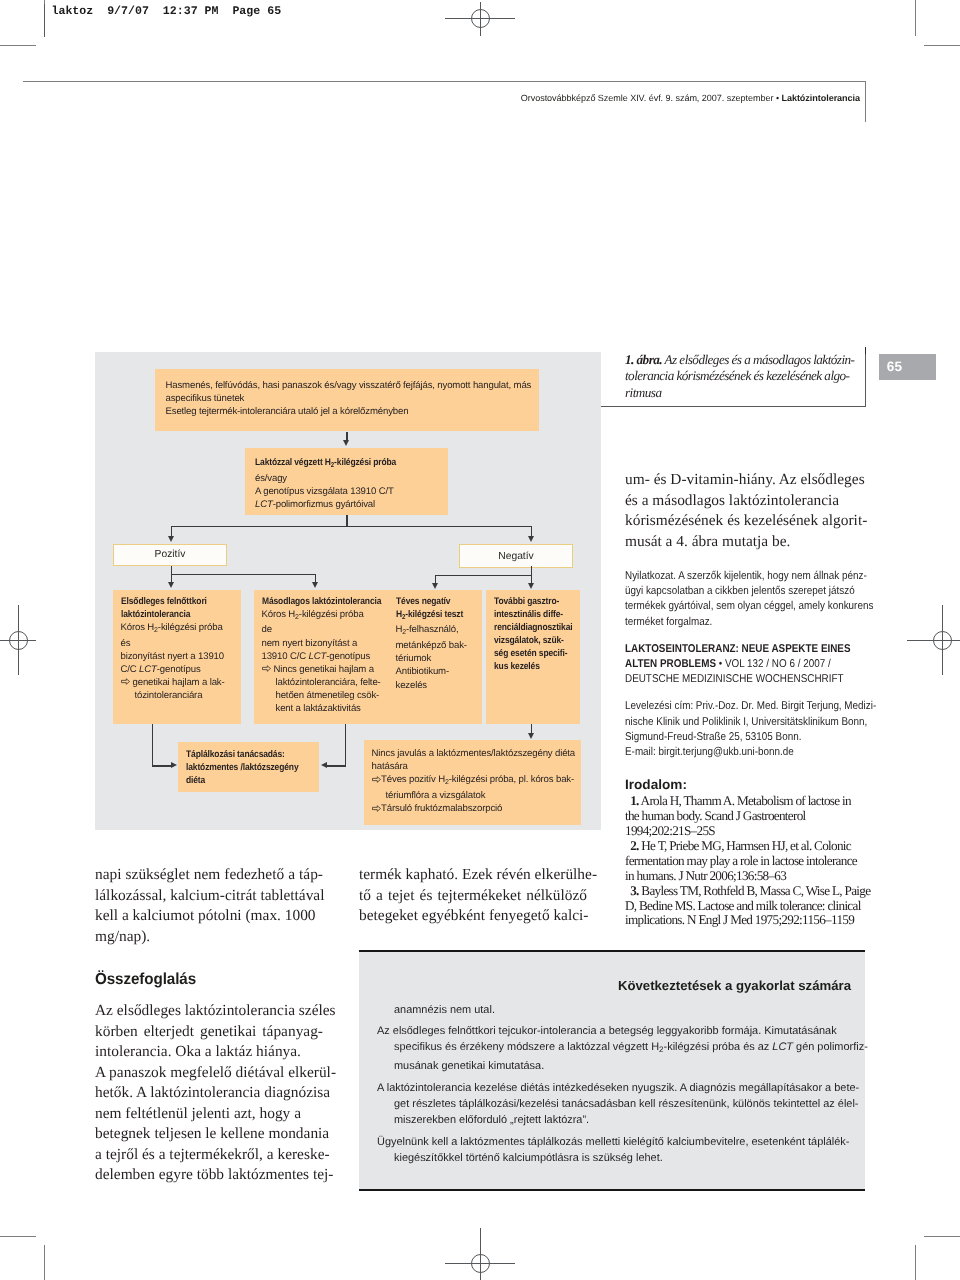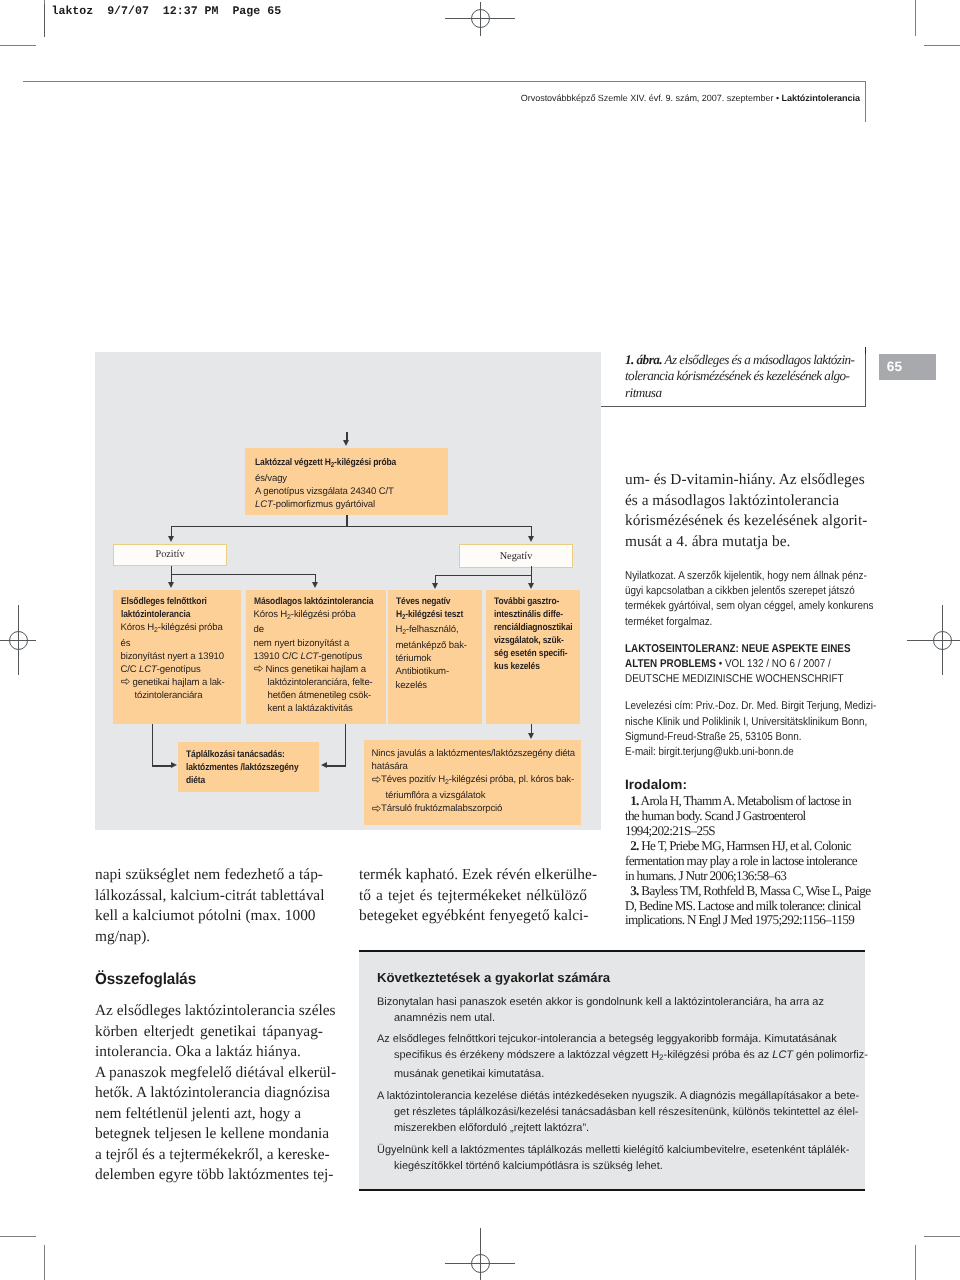--- a/index.html
+++ b/index.html
@@ -37,21 +37,21 @@
            display:flex;align-items:center;padding-left:8px;letter-spacing:0.1px;}
   #pnbar{position:absolute;left:864.5px;top:347px;width:1.7px;height:48px;background:#2b2b2b;}
 
   
   #figpanel{position:absolute;left:95px;top:352px;width:506px;height:478px;background:#e6e7e9;}
   .obox{position:absolute;background:#fdd098;color:#231f20;font-family:"Liberation Sans",sans-serif;
         font-size:9.6px;letter-spacing:-0.15px;line-height:13.1px;white-space:nowrap;}
   .obox .bl{font-weight:700;display:block;transform:scaleX(0.885);transform-origin:0 50%;}
   .obox i{font-style:italic;}
   .wbox{position:absolute;background:#fdfcf9;border:1px solid #ecce82;
-        font-family:Liberation Serif, serif;font-size:10.3px;color:#231f20;
+        font-family:Liberation Sans, sans-serif;font-size:10.3px;color:#231f20;
         display:flex;align-items:center;justify-content:center;}
   .ln{position:absolute;background:#3a3a3c;}
   .arw{position:absolute;width:0;height:0;}
   .arw-d{border-left:3.6px solid transparent;border-right:3.6px solid transparent;border-top:6px solid #3a3a3c;}
   .arw-l{border-top:3.6px solid transparent;border-bottom:3.6px solid transparent;border-right:6px solid #3a3a3c;}
   .arw-r{border-top:3.6px solid transparent;border-bottom:3.6px solid transparent;border-left:6px solid #3a3a3c;}
 
   
   #figcap{position:absolute;left:625px;top:351.5px;width:245px;white-space:nowrap;
           font-family:"Liberation Serif",serif;font-style:italic;font-size:13.2px;
@@ -76,21 +76,21 @@
            margin:17px 0 2px 0;color:#1d1d1b;line-height:15px;}
   h2.head{font-family:"Liberation Sans",sans-serif;font-weight:700;font-size:16px;
           margin:24px 0 0 0;color:#1d1d1b;letter-spacing:-0.1px;line-height:18px;
           transform:scaleX(0.95);transform-origin:0 50%;}
 
   
   #concl{position:absolute;left:359px;top:949.5px;width:506px;height:241px;background:#e4e6e7;
          border-top:2.8px solid #161616;border-bottom:2.8px solid #161616;}
   #concl .inner{padding:10px 14px 0 18px;}
   #concl h3{font-family:"Liberation Sans",sans-serif;font-weight:700;font-size:13.2px;
-            margin:8px 0 9px 0;color:#1d1d1b;line-height:15px;}
+            margin:16px 0 9px 0;color:#1d1d1b;line-height:15px;text-align:right;}
   #concl .citem{font-family:"Liberation Sans",sans-serif;font-size:10.95px;line-height:16.1px;
                 color:#231f20;margin-bottom:5.6px;white-space:nowrap;}
   #concl .citem .cind{padding-left:17px;}
   #concl .citem i{font-style:italic;}
   .sub{font-size:0.73em;vertical-align:-0.25em;}
   .harrow{display:inline-block;width:9px;height:7px;vertical-align:-0.5px;margin-right:0.5px;}
   .harrow svg{display:block;}
 </style>
 </head>
 <body>
@@ -130,28 +130,33 @@
 
 <div id="rule-top"></div>
 <div id="rule-right"></div>
 <div id="runhead"><span>Orvostovábbképző Szemle XIV. évf. 9. szám, 2007. szeptember • </span><b>Laktózintolerancia</b></div>
 
 <div id="pnbar"></div>
 <div id="pagenum">65</div>
 
 <div id="figpanel">
 
+  <div class="obox" style="left:60px;top:17px;width:384px;height:62px;padding:10px 0 0 10.5px;">
+    <div>Hasmenés, felfúvódás, hasi panaszok és/vagy visszatérő fejfájás, nyomott hangulat, más</div>
+    <div>aspecifikus tünetek</div>
+    <div>Esetleg tejtermék-intoleranciára utaló jel a kórelőzményben</div>
+  </div>
 
   <div class="ln" style="left:251.3px;top:80px;width:1.4px;height:9px;"></div>
   <div class="arw arw-d" style="left:248.4px;top:88px;"></div>
 
   <div class="obox" style="left:150px;top:96px;width:203px;height:67px;padding:8px 0 0 10px;">
     <div class="bl"><span>Laktózzal végzett H</span><span class="sub">2</span><span>-kilégzési próba</span></div>
     <div>és/vagy</div>
-    <div>A genotípus vizsgálata 24340 C/T</div>
+    <div>A genotípus vizsgálata 13910 C/T</div>
     <div><i>LCT</i><span>-polimorfizmus gyártóival</span></div>
   </div>
 
   <div class="ln" style="left:251.3px;top:163px;width:1.4px;height:12px;"></div>
   <div class="ln" style="left:76px;top:174px;width:361px;height:1.4px;"></div>
   <div class="ln" style="left:76px;top:174px;width:1.4px;height:10px;"></div>
   <div class="arw arw-d" style="left:73.1px;top:183.5px;"></div>
   <div class="ln" style="left:435.6px;top:174px;width:1.4px;height:10px;"></div>
   <div class="arw arw-d" style="left:432.7px;top:183.5px;"></div>
 
@@ -178,21 +183,21 @@
     <div>Kóros H<span class="sub">2</span>-kilégzési próba</div>
     <div>és</div>
     <div>bizonyítást nyert a 13910</div>
     <div>C/C <i>LCT</i>-genotípus</div>
     <div><span class="harrow"><svg viewBox="0 0 18 13" width="9" height="7">
             <path d="M1 4.2 L10.5 4.2 L10.5 1 L17 6.5 L10.5 12 L10.5 8.8 L1 8.8 Z" fill="none" stroke="#231f20" stroke-width="1.4"></path>
           </svg></span><span> genetikai hajlam a lak-</span></div>
     <div style="padding-left:14px;">tózintoleranciára</div>
   </div>
 
-  <div class="obox" style="left:151px;top:238px;width:139.5px;height:134px;padding:4.5px 0 0 7.5px;">
+  <div class="obox" style="left:159px;top:238px;width:139.5px;height:134px;padding:4.5px 0 0 7.5px;">
     <div class="bl">Másodlagos laktózintolerancia</div>
     <div>Kóros H<span class="sub">2</span>-kilégzési próba</div>
     <div>de</div>
     <div>nem nyert bizonyítást a</div>
     <div>13910 C/C <i>LCT</i>-genotípus</div>
     <div><span class="harrow"><svg viewBox="0 0 18 13" width="9" height="7">
             <path d="M1 4.2 L10.5 4.2 L10.5 1 L17 6.5 L10.5 12 L10.5 8.8 L1 8.8 Z" fill="none" stroke="#231f20" stroke-width="1.4"></path>
           </svg></span><span> Nincs genetikai hajlam a</span></div>
     <div style="padding-left:14px;">laktózintoleranciára, felte-</div>
     <div style="padding-left:14px;">hetően átmenetileg csök-</div>
@@ -324,21 +329,20 @@
     <div><span class="rnum">&nbsp;&nbsp;<b>3.</b></span><span> Bayless TM, Rothfeld B, Massa C, Wise L, Paige</span></div>
     <div>D, Bedine MS. Lactose and milk tolerance: clinical</div>
     <div>implications. N Engl J Med 1975;292:1156–1159</div>
   </div>
 </div>
 
 <div id="concl">
   <div class="inner">
     <h3>Következtetések a gyakorlat számára</h3>
     <div class="citem">
-      <div>Bizonytalan hasi panaszok esetén akkor is gondolnunk kell a laktózintoleranciára, ha arra az</div>
       <div class="cind">anamnézis nem utal.</div>
     </div>
     <div class="citem">
       <div>Az elsődleges felnőttkori tejcukor-intolerancia a betegség leggyakoribb formája. Kimutatásának</div>
       <div class="cind">specifikus és érzékeny módszere a laktózzal végzett H<span class="sub">2</span>-kilégzési próba és az <i>LCT</i> gén polimorfiz-</div>
       <div class="cind">musának genetikai kimutatása.</div>
     </div>
     <div class="citem">
       <div>A laktózintolerancia kezelése diétás intézkedéseken nyugszik. A diagnózis megállapításakor a bete-</div>
       <div class="cind">get részletes táplálkozási/kezelési tanácsadásban kell részesítenünk, különös tekintettel az élel-</div>

